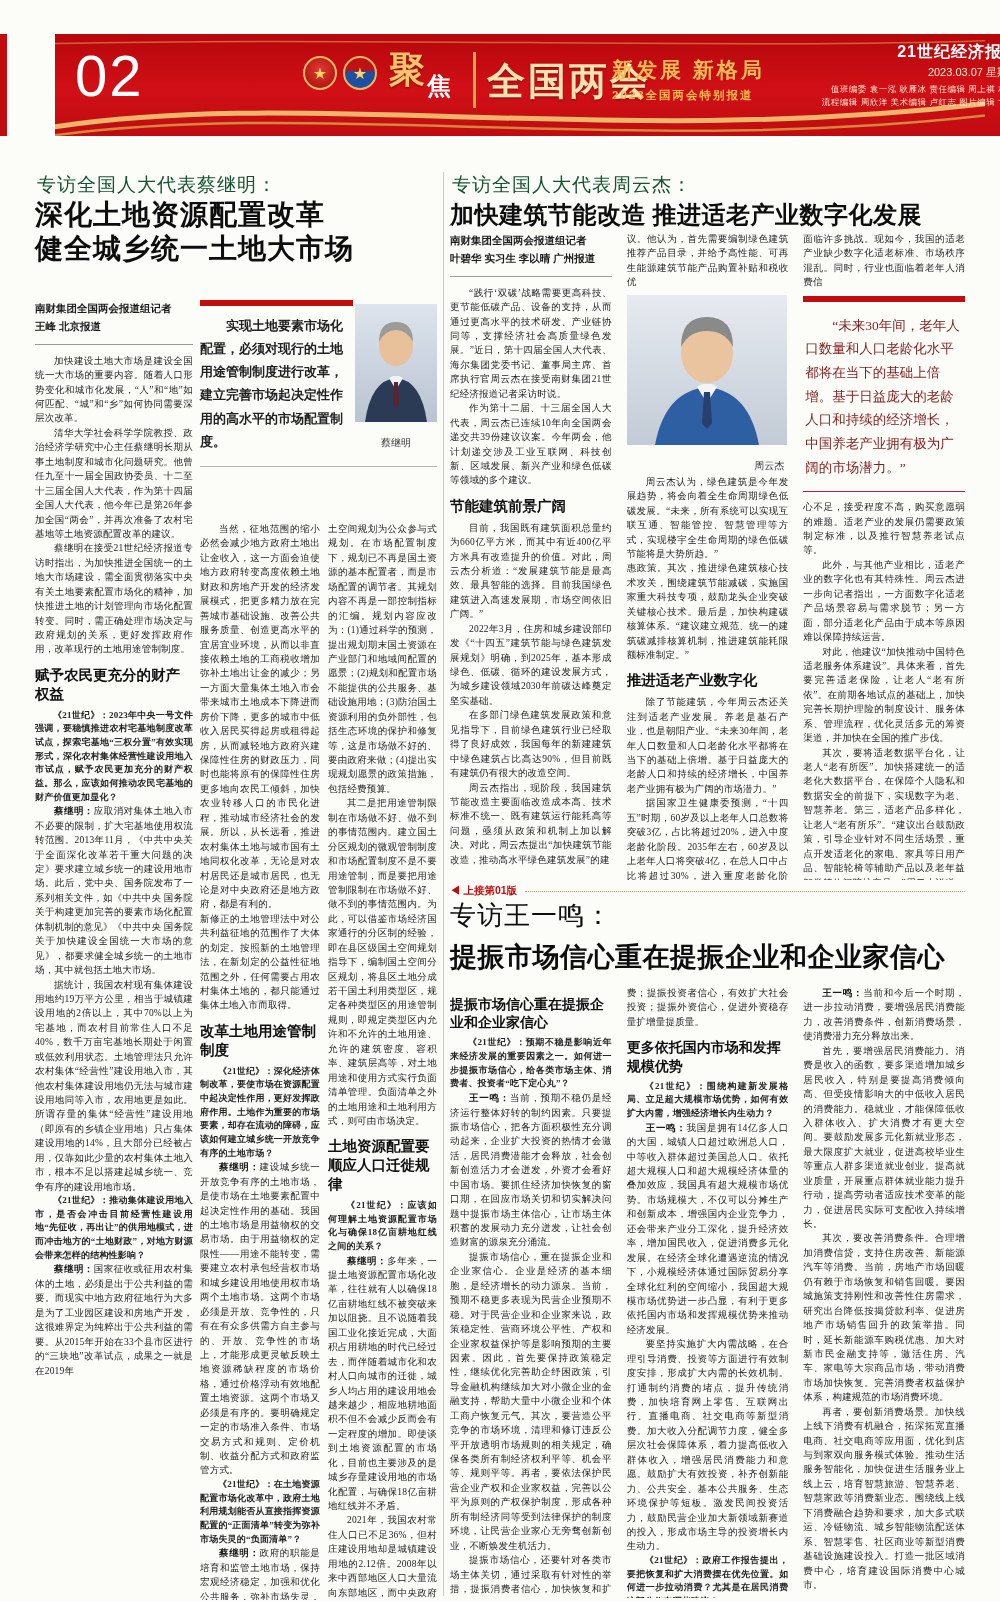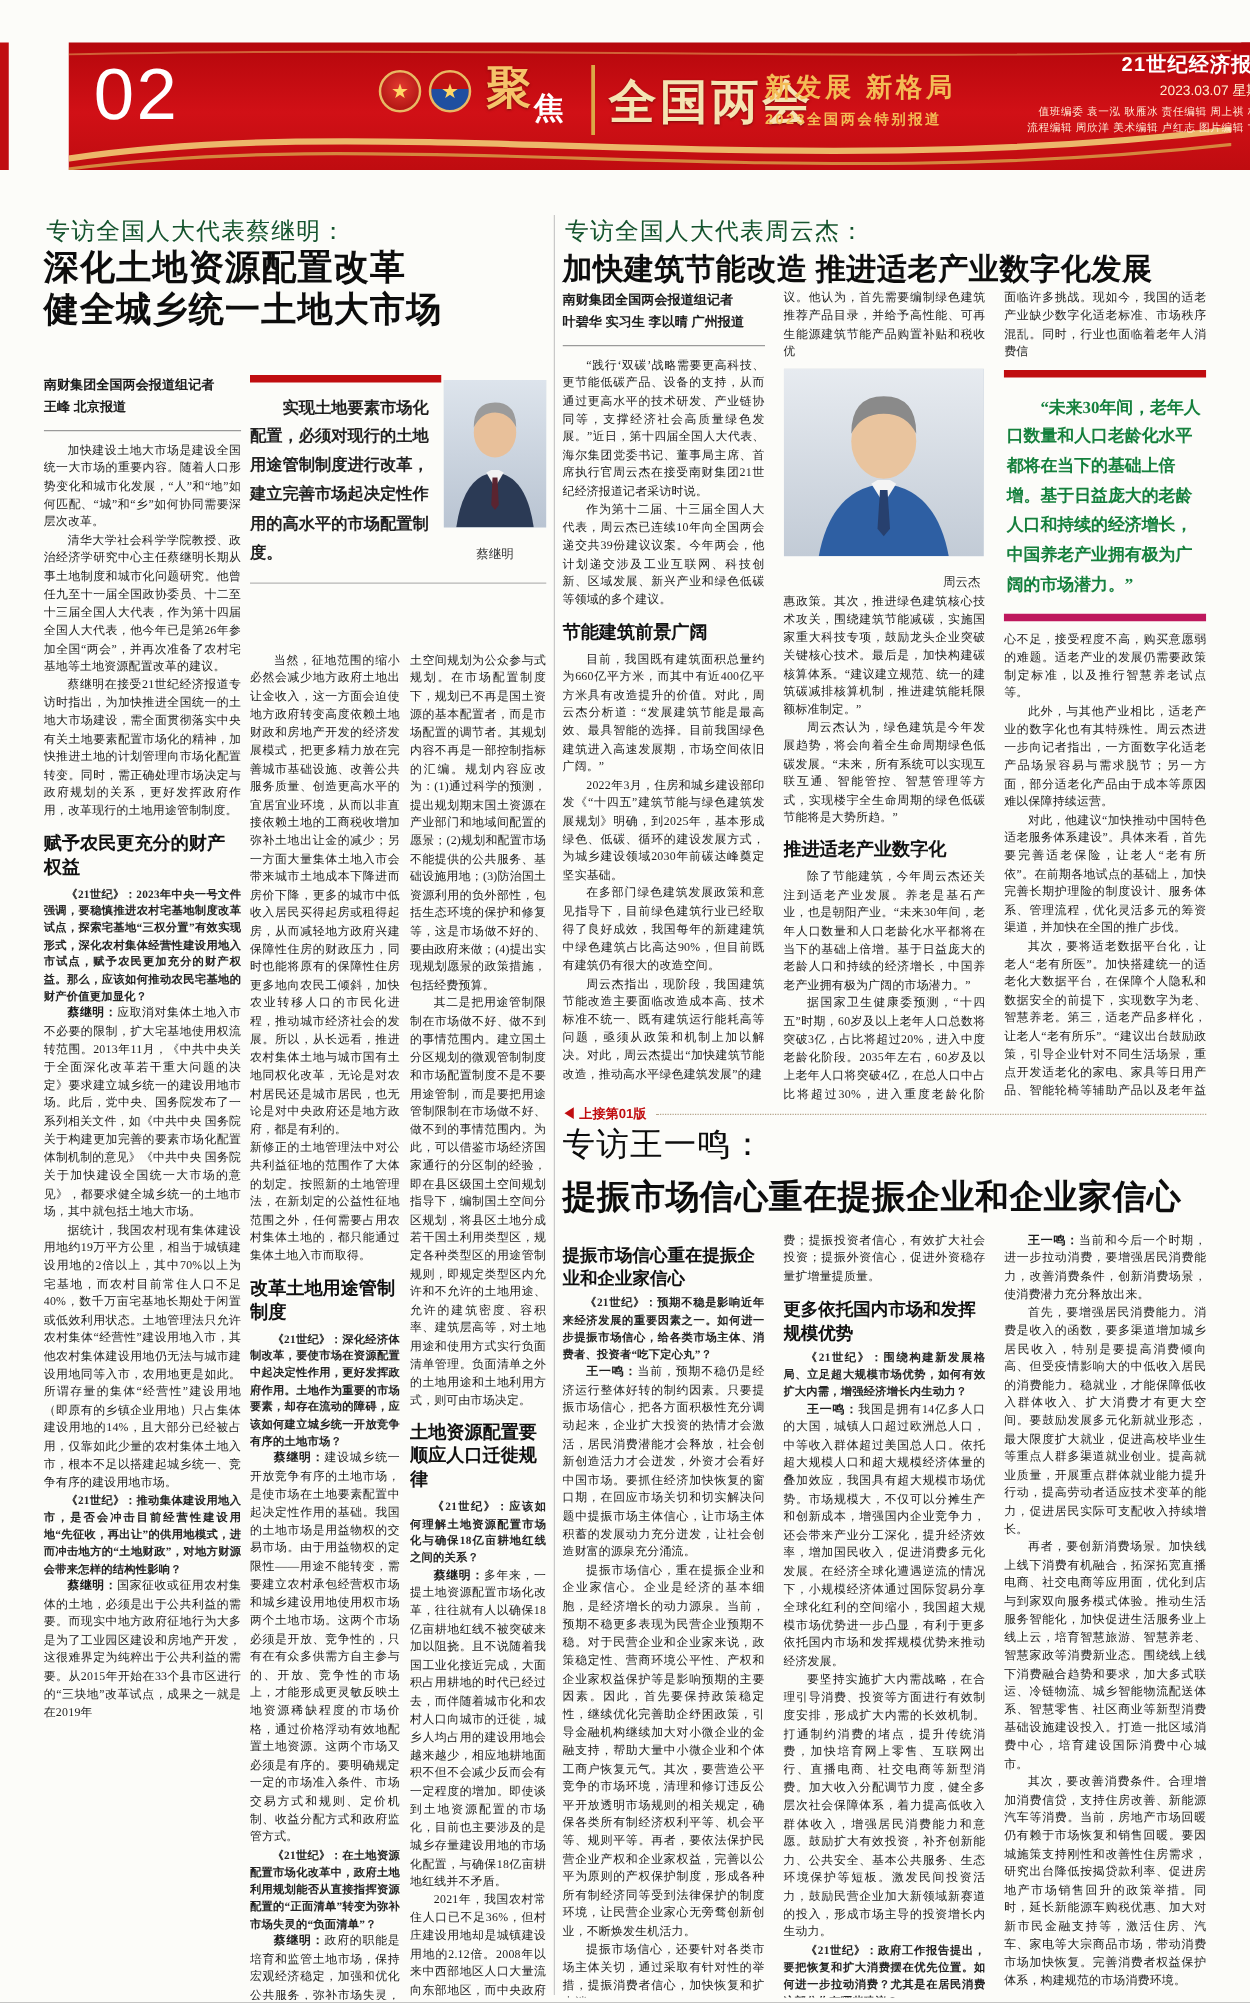--- a/index.html
+++ b/index.html
@@ -58,22 +58,22 @@
   .la-col3{position:absolute;left:293px;top:350px;width:109px;max-height:1078px;overflow:hidden;}
   
   .ra{position:absolute;left:450px;top:172px;width:515px;}
   .ra .kicker{position:absolute;left:2px;top:0;text-align:right;}
   .ra .bigtitle{position:absolute;left:0;top:27px;font-size:24px;letter-spacing:.5px;white-space:nowrap;}
   .ra-cols{position:absolute;left:0;top:60px;width:515px;display:flex;gap:15px;}
   .ra-col{width:162px;max-height:648px;overflow:hidden;}
   .ra-photo{margin:5px 0 2px;}
   .ra-photo .photo-frame{width:160px;height:150px;}
   .ra-photo .photo-caption{text-align:right;padding-right:4px;}
-  .ra-quote{margin:6px 0 8px;border-top:6px solid #c00d10;border-bottom:6px solid #be185d;
-            padding:12px 2px 12px 2px;font-size:13.5px;font-weight:700;line-height:1.75;text-indent:2em;color:#15803d;}
+  .ra-quote{margin:6px 0 8px;border-top:6px solid #c00d10;border-bottom:1px solid #be185d;
+            padding:12px 2px 12px 2px;font-size:13.5px;font-weight:400;line-height:1.75;text-indent:2em;color:#7f1d1d;}
   
   .jump{position:absolute;left:450px;top:884px;width:515px;display:flex;align-items:center;gap:8px;}
   .jump .jumptext{color:#c00d10;font-family:"Liberation Sans",sans-serif;font-weight:700;font-size:10.5px;white-space:nowrap;}
   .jump .dots{flex:1;border-top:1px dotted #b5a48a;height:0;}
   .ba{position:absolute;left:450px;top:898px;width:515px;}
   .ba .t1{font-size:26px;letter-spacing:1px;color:#0d0d0d;}
   .ba .t2{font-size:27px;font-weight:900;letter-spacing:.5px;color:#0d0d0d;margin-top:6px;white-space:nowrap;}
   .ba-cols{position:absolute;left:0;top:88px;width:515px;display:flex;gap:15px;}
   .ba-col{width:162px;max-height:612px;overflow:hidden;}
   .ba-col .colhead{font-size:14px;}
@@ -215,22 +215,22 @@
               <ellipse cx="80" cy="58" rx="26" ry="30" fill="#e9c49e"></ellipse>
               <path d="M54,52 Q54,22 80,22 Q106,22 106,52 Q98,36 80,36 Q62,36 54,52 Z" fill="#8a8a8a"></path>
               <path d="M28,150 Q38,96 80,92 Q122,96 132,150 Z" fill="#2e5fa3"></path>
               <path d="M70,92 L80,108 L90,92 L85,89 L75,89 Z" fill="#f4f4f4"></path>
               <path d="M77,97 L83,97 L85,128 L80,134 L75,128 Z" fill="#27406e"></path>
             </svg>
           </div>
           <div class="photo-caption">周云杰</div>
         </div>
         <div>
+            <p class="para">周云杰认为，绿色建筑是今年发展趋势，将会向着全生命周期绿色低碳发展。“未来，所有系统可以实现互联互通、智能管控、智慧管理等方式，实现楼宇全生命周期的绿色低碳节能将是大势所趋。”</p>
             <p class="para cont">惠政策。其次，推进绿色建筑核心技术攻关，围绕建筑节能减碳，实施国家重大科技专项，鼓励龙头企业突破关键核心技术。最后是，加快构建碳核算体系。“建议建立规范、统一的建筑碳减排核算机制，推进建筑能耗限额标准制定。”</p>
-            <p class="para">周云杰认为，绿色建筑是今年发展趋势，将会向着全生命周期绿色低碳发展。“未来，所有系统可以实现互联互通、智能管控、智慧管理等方式，实现楼宇全生命周期的绿色低碳节能将是大势所趋。”</p>
             <div class="colhead">推进适老产业数字化</div>
             <p class="para">除了节能建筑，今年周云杰还关注到适老产业发展。养老是基石产业，也是朝阳产业。“未来30年间，老年人口数量和人口老龄化水平都将在当下的基础上倍增。基于日益庞大的老龄人口和持续的经济增长，中国养老产业拥有极为广阔的市场潜力。”</p>
             <p class="para">据国家卫生健康委预测，“十四五”时期，60岁及以上老年人口总数将突破3亿，占比将超过20%，进入中度老龄化阶段。2035年左右，60岁及以上老年人口将突破4亿，在总人口中占比将超过30%，进入重度老龄化阶段。</p>
           </div>
       </div>
       <div class="ra-col">
         <div>
             <p class="para cont">面临许多挑战。现如今，我国的适老产业缺少数字化适老标准、市场秩序混乱。同时，行业也面临着老年人消费信</p>
           </div>
         <div class="ra-quote">“未来30年间，老年人口数量和人口老龄化水平都将在当下的基础上倍增。基于日益庞大的老龄人口和持续的经济增长，中国养老产业拥有极为广阔的市场潜力。”</div>
@@ -264,19 +264,19 @@
           <p class="para cont">费；提振投资者信心，有效扩大社会投资；提振外资信心，促进外资稳存量扩增量提质量。</p>
           <div class="colhead">更多依托国内市场和发挥规模优势</div>
           <p class="para q">《21世纪》：围绕构建新发展格局、立足超大规模市场优势，如何有效扩大内需，增强经济增长内生动力？</p>
           <p class="para"><b>王一鸣：</b>我国是拥有14亿多人口的大国，城镇人口超过欧洲总人口，中等收入群体超过美国总人口。依托超大规模人口和超大规模经济体量的叠加效应，我国具有超大规模市场优势。市场规模大，不仅可以分摊生产和创新成本，增强国内企业竞争力，还会带来产业分工深化，提升经济效率，增加国民收入，促进消费多元化发展。在经济全球化遭遇逆流的情况下，小规模经济体通过国际贸易分享全球化红利的空间缩小，我国超大规模市场优势进一步凸显，有利于更多依托国内市场和发挥规模优势来推动经济发展。</p>
           <p class="para">要坚持实施扩大内需战略，在合理引导消费、投资等方面进行有效制度安排，形成扩大内需的长效机制。打通制约消费的堵点，提升传统消费，加快培育网上零售、互联网出行、直播电商、社交电商等新型消费。加大收入分配调节力度，健全多层次社会保障体系，着力提高低收入群体收入，增强居民消费能力和意愿。鼓励扩大有效投资，补齐创新能力、公共安全、基本公共服务、生态环境保护等短板。激发民间投资活力，鼓励民营企业加大新领域新赛道的投入，形成市场主导的投资增长内生动力。</p>
           <p class="para q">《21世纪》：政府工作报告提出，要把恢复和扩大消费摆在优先位置。如何进一步拉动消费？尤其是在居民消费这部分你有哪些建议？</p>
         </div>
       <div class="ba-col">
           <p class="para"><b>王一鸣：</b>当前和今后一个时期，进一步拉动消费，要增强居民消费能力，改善消费条件，创新消费场景，使消费潜力充分释放出来。</p>
           <p class="para">首先，要增强居民消费能力。消费是收入的函数，要多渠道增加城乡居民收入，特别是要提高消费倾向高、但受疫情影响大的中低收入居民的消费能力。稳就业，才能保障低收入群体收入、扩大消费才有更大空间。要鼓励发展多元化新就业形态，最大限度扩大就业，促进高校毕业生等重点人群多渠道就业创业。提高就业质量，开展重点群体就业能力提升行动，提高劳动者适应技术变革的能力，促进居民实际可支配收入持续增长。</p>
+          <p class="para">其次，要改善消费条件。合理增加消费信贷，支持住房改善、新能源汽车等消费。当前，房地产市场回暖仍有赖于市场恢复和销售回暖。要因城施策支持刚性和改善性住房需求，研究出台降低按揭贷款利率、促进房地产市场销售回升的政策举措。同时，延长新能源车购税优惠、加大对新市民金融支持等，激活住房、汽车、家电等大宗商品市场，带动消费市场加快恢复。完善消费者权益保护体系，构建规范的市场消费环境。</p>
           <p class="para">再者，要创新消费场景。加快线上线下消费有机融合，拓深拓宽直播电商、社交电商等应用面，优化到店与到家双向服务模式体验。推动生活服务智能化，加快促进生活服务业上线上云，培育智慧旅游、智慧养老、智慧家政等消费新业态。围绕线上线下消费融合趋势和要求，加大多式联运、冷链物流、城乡智能物流配送体系、智慧零售、社区商业等新型消费基础设施建设投入。打造一批区域消费中心，培育建设国际消费中心城市。</p>
-          <p class="para">其次，要改善消费条件。合理增加消费信贷，支持住房改善、新能源汽车等消费。当前，房地产市场回暖仍有赖于市场恢复和销售回暖。要因城施策支持刚性和改善性住房需求，研究出台降低按揭贷款利率、促进房地产市场销售回升的政策举措。同时，延长新能源车购税优惠、加大对新市民金融支持等，激活住房、汽车、家电等大宗商品市场，带动消费市场加快恢复。完善消费者权益保护体系，构建规范的市场消费环境。</p>
         </div>
     </div>
   </div>
 
 </div>
 
 </body></html>

